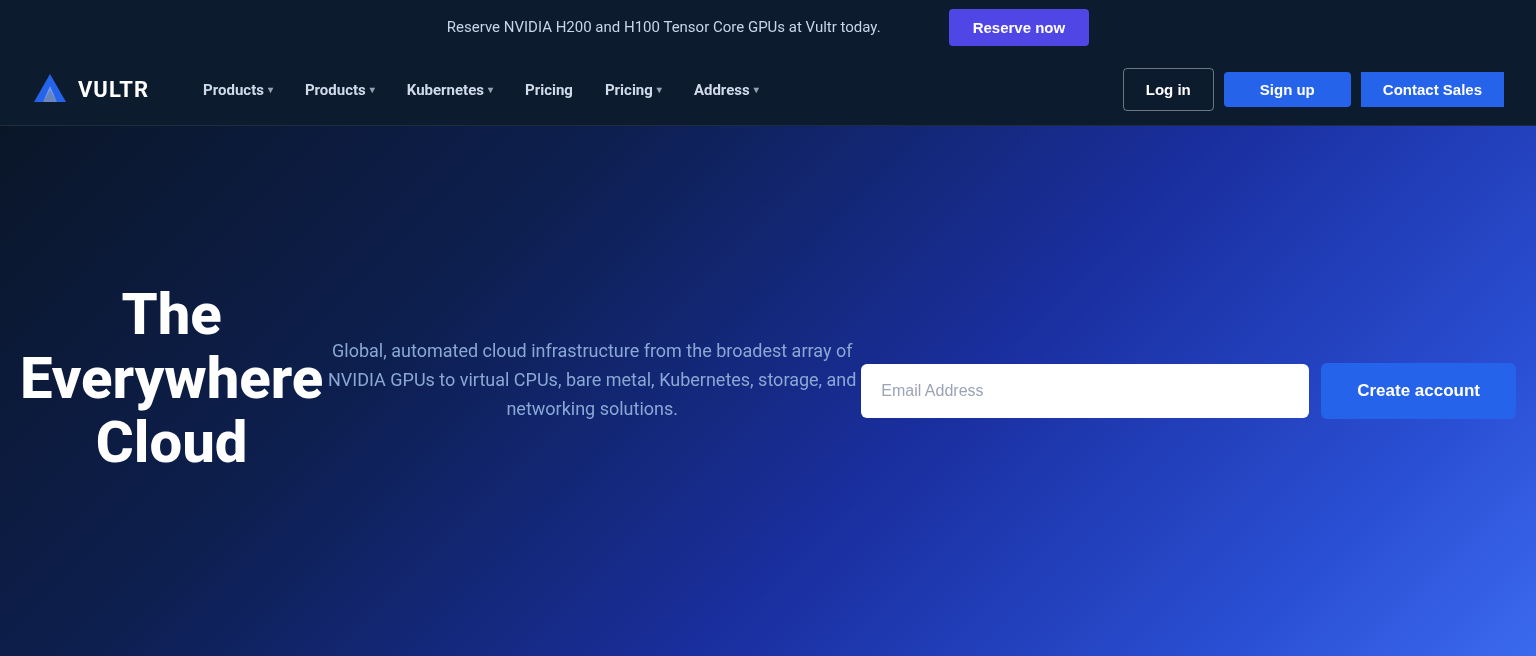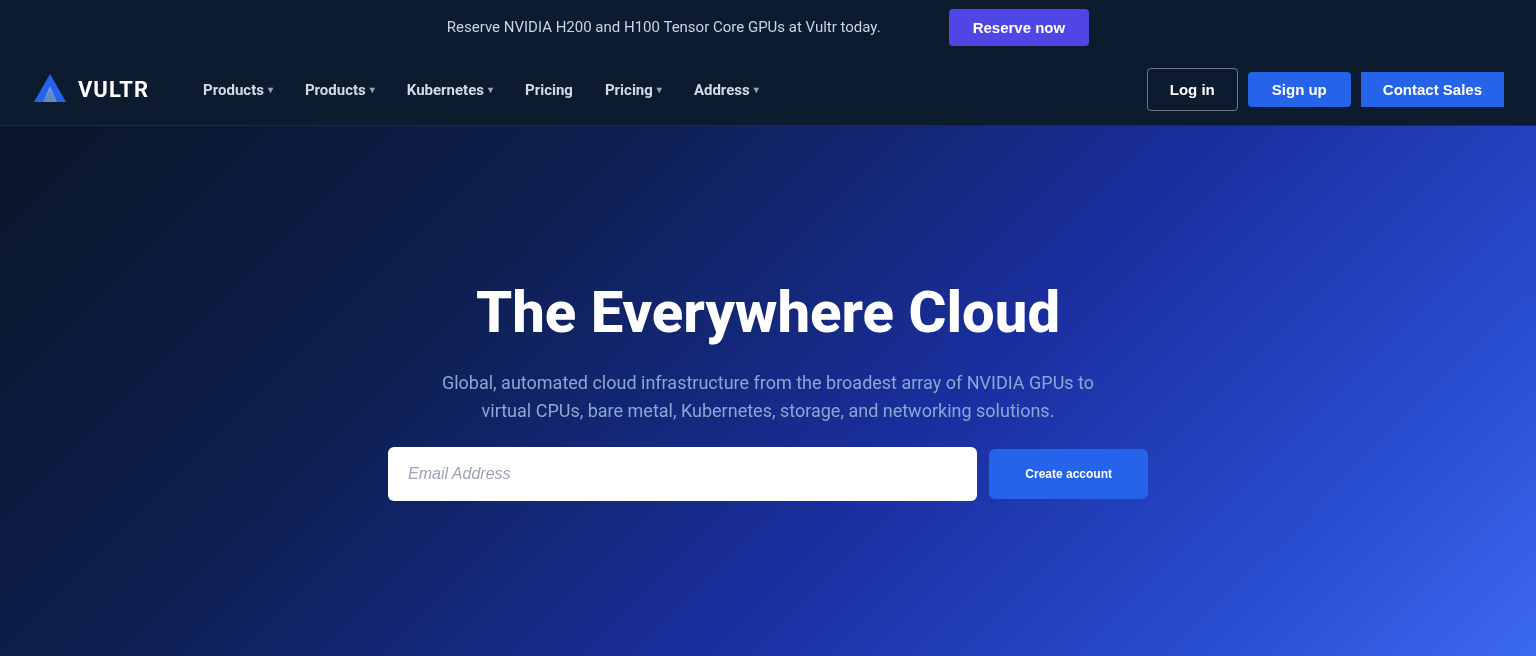--- a/index.html
+++ b/index.html
@@ -111,21 +111,21 @@
       font-size: 15px;
       font-weight: 600;
       cursor: pointer;
       border-radius: 4px;
     }
 
     .btn-signup {
       background-color: #2563eb;
       color: white;
       border: none;
-      padding: 9px 24px;
+      padding: 9px 36px;
       font-size: 15px;
       font-weight: 600;
       cursor: pointer;
       border-radius: 4px;
     }
 
     .btn-contact {
       background-color: #2563eb;
       color: white;
       border: none;
@@ -133,21 +133,21 @@
       font-size: 15px;
       font-weight: 600;
       cursor: pointer;
       border-radius: 0;
     }
 
     
     .hero {
       background: linear-gradient(135deg, #0a1628 0%, #0d1f4f 30%, #1a2fa0 60%, #2a4fd4 85%, #3b6aef 100%);
       display: flex;
-      flex-direction: column;
+      flex-direction: row;
       align-items: center;
       justify-content: center;
       flex: 1;
       height: calc(656px - 54px - 72px);
       padding: 40px 20px;
       text-align: center;
     }
 
     .hero-title {
       color: white;
@@ -175,33 +175,32 @@
 
     .hero-input {
       flex: 1;
       padding: 18px 20px;
       font-size: 16px;
       border: none;
       border-radius: 6px;
       background: white;
       color: #333;
       outline: none;
-      font-style: italic;
     }
 
     .hero-input::placeholder {
       color: #9ca3b8;
     }
 
     .hero-create-btn {
       background-color: #2563eb;
       color: white;
       border: none;
       padding: 18px 36px;
-      font-size: 12px;
+      font-size: 17px;
       font-weight: 700;
       cursor: pointer;
       border-radius: 6px;
       white-space: nowrap;
     }
   </style>
 </head>
 <body>
 
 <div class="announcement-bar">

